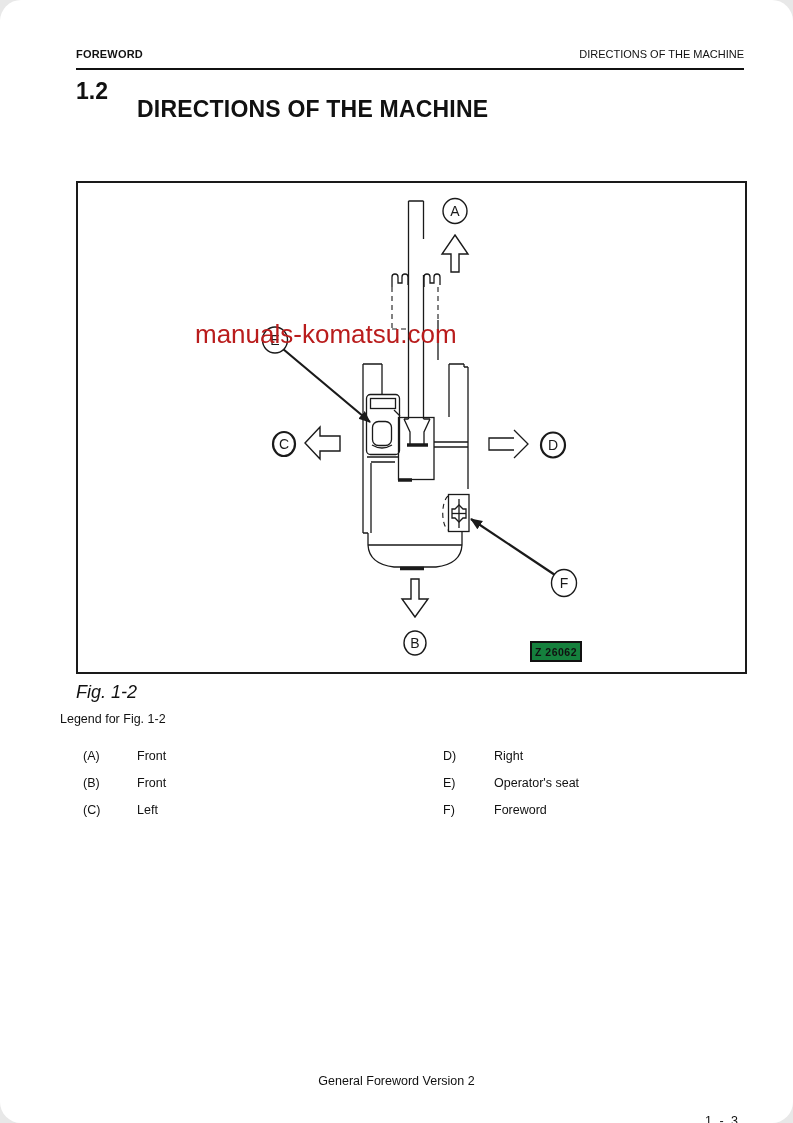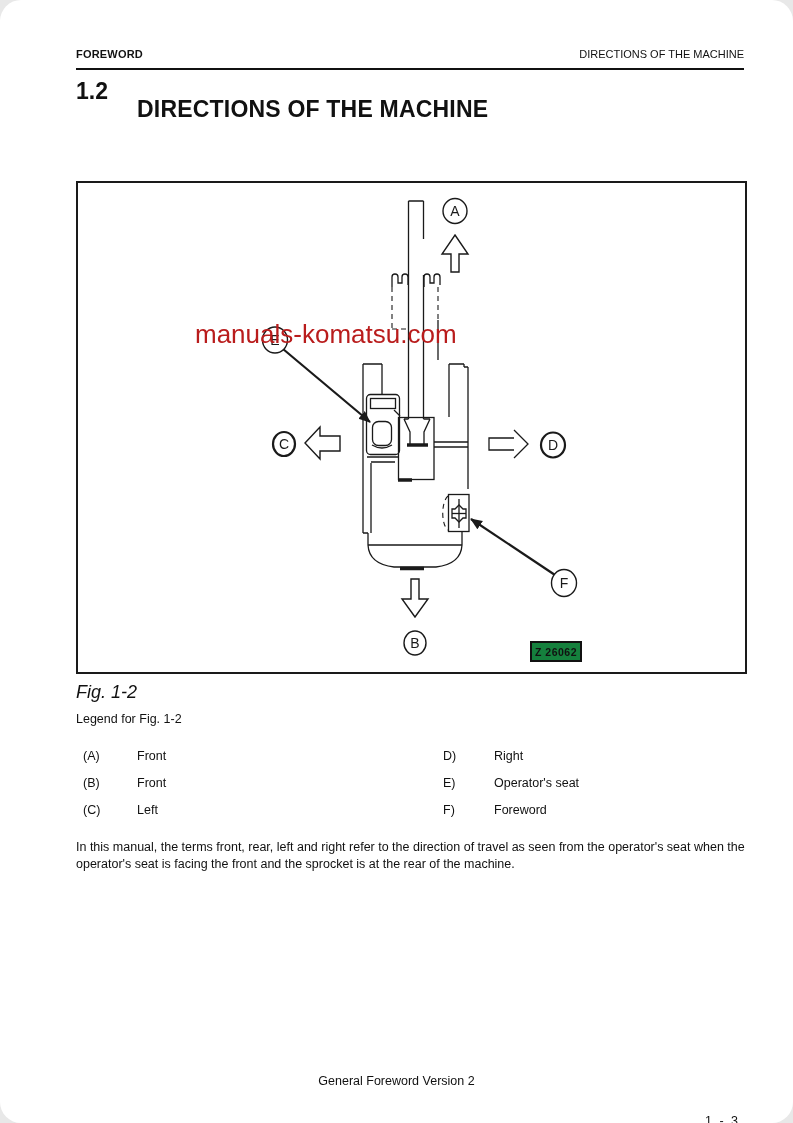--- a/index.html
+++ b/index.html
@@ -27,21 +27,21 @@
     position:absolute; left:117px; top:136px; font-size:26px; color:#b91c1c;
     letter-spacing:0px; white-space:nowrap; z-index:3; font-weight:400;
   }
   .znum-box {
     position:absolute; left:452px; top:458px; width:48px; height:17px;
     border:2px solid #111; display:flex; align-items:center; justify-content:center;
     font-size:10.5px; font-weight:bold; letter-spacing:0.5px; z-index:2; background:#15803d;
   }
 
   .fig-caption  { left:76px; top:682px; font-size:18px; font-style:italic; }
-  .legend-title { left:76px; top:712px; font-size:12.5px; }
+  .legend-title { left:60px; top:712px; font-size:12.5px; }
 
   .legend { left:76px; top:749px; width:668px; font-size:12.5px; }
   .legend-row { position:relative; height:27px; }
   .lg-k1 { position:absolute; left:7px; }
   .lg-v1 { position:absolute; left:61px; }
   .lg-k2 { position:absolute; left:367px; }
   .lg-v2 { position:absolute; left:418px;text-align:right; }
 
   .body-par { left:76px; top:839px; width:670px; font-size:12.5px; line-height:16.5px; }
 
@@ -184,18 +184,17 @@
       <span class="lg-v2">Operator's seat</span>
     </div>
     <div class="legend-row">
       <span class="lg-k1">(C)</span>
       <span class="lg-v1">Left</span>
       <span class="lg-k2">F)</span>
       <span class="lg-v2">Foreword</span>
     </div>
   </div>
 
-  <div class="abs body-par">In this manual, the terms front, rear, left and right refer to the direction of travel as seen from the operator's seat when the operator's seat is facing the front and the sprocket is at the rear of the machine.</div>
 
   <div class="abs ftr-center">General Foreword Version 2</div>
   <div class="abs ftr-page">1 - 3</div>
 
 </div>
 
 </body></html>

